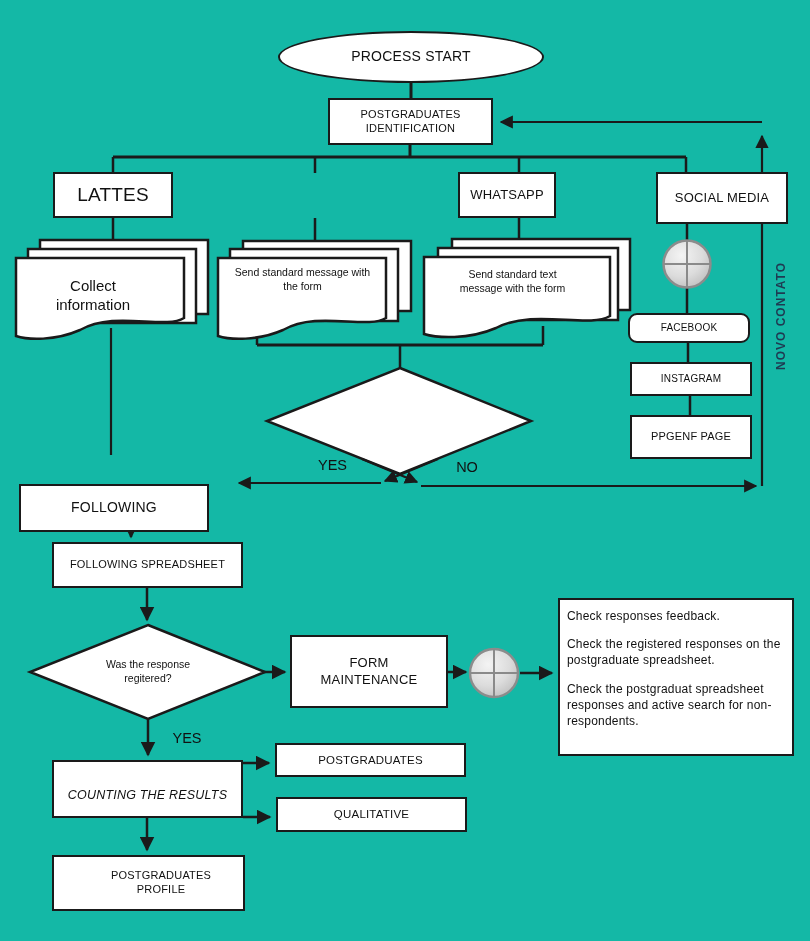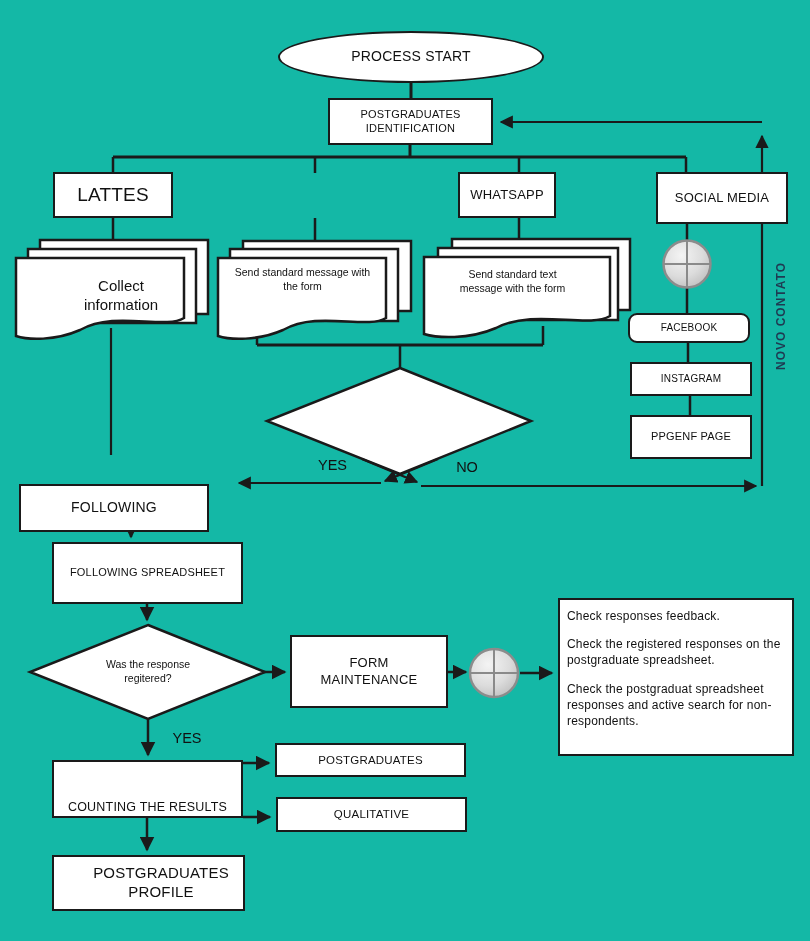--- a/index.html
+++ b/index.html
@@ -124,21 +124,21 @@
   <div class="node" style="left:53px;top:172px;width:120px;height:46px;font-size:19px;">
     <span>LATTES</span>
   </div>
   <div class="node" style="left:458px;top:172px;width:98px;height:46px;font-size:13px;">
     <span>WHATSAPP</span>
   </div>
   <div class="node" style="left:620px;top:172px;width:132px;height:52px;font-size:13px;margin-left:36px;">
     <span>SOCIAL MEDIA</span>
   </div>
 
-  <div class="txt" style="left:18px;top:266px;width:150px;height:58px;font-size:15px;padding-left:28px;">
+  <div class="txt" style="left:18px;top:266px;width:150px;height:58px;font-size:15px;">
     <span style="max-width:120px;">Collect information</span>
   </div>
   <div class="txt" style="left:225px;top:260px;width:155px;height:40px;font-size:10.5px;">
     <span style="max-width:140px;">Send standard message with the form</span>
   </div>
   <div class="txt" style="left:430px;top:262px;width:165px;height:40px;font-size:10.5px;">
     <span style="max-width:122px;">Send standard text message with the form</span>
   </div>
 
   <div class="node" style="left:628px;top:313px;width:122px;height:30px;font-size:10px;border-radius:9px;">
@@ -152,44 +152,44 @@
   </div>
 
   <div class="vlabel" style="left:774px;top:252px;height:118px;font-size:12px;color:#1f3a52;">NOVO CONTATO</div>
 
   <div class="txt" style="left:305px;top:455px;width:55px;height:20px;font-size:14.5px;">YES</div>
   <div class="txt" style="left:442px;top:457px;width:50px;height:20px;font-size:14.5px;">NO</div>
 
   <div class="node" style="left:19px;top:455px;width:190px;height:48px;font-size:14px;margin-top:29px;">
     <span>FOLLOWING</span>
   </div>
-  <div class="node" style="left:52px;top:542px;width:191px;height:62px;font-size:11px;">
+  <div class="node" style="left:52px;top:542px;width:191px;height:46px;font-size:11px;">
     <span>FOLLOWING SPREADSHEET</span>
   </div>
 
   <div class="txt" style="left:78px;top:649px;width:140px;height:46px;font-size:10.5px;">
     <span style="max-width:115px;">Was the response regitered?</span>
   </div>
   <div class="txt" style="left:162px;top:728px;width:50px;height:20px;font-size:14.5px;">YES</div>
 
   <div class="node" style="left:290px;top:635px;width:158px;height:73px;font-size:13px;">
     <span style="max-width:110px;">FORM MAINTENANCE</span>
   </div>
   <div class="node notes" style="left:558px;top:598px;width:236px;height:158px;font-size:12px;border-width:2.5px;">
     <p>Check responses feedback.</p>
     <p>Check the registered responses on the postgraduate spreadsheet.</p>
     <p>Check the postgraduat spreadsheet responses and active search for non-respondents.</p>
   </div>
 
-  <div class="node" style="left:52px;top:760px;width:191px;height:58px;font-size:12.5px;align-items:flex-end;padding-top:14px;">
+  <div class="node" style="left:52px;top:760px;width:191px;height:58px;font-size:12.5px;align-items:center;padding-top:14px;font-style:italic;">
     <span>COUNTING THE RESULTS</span>
   </div>
   <div class="node" style="left:275px;top:743px;width:191px;height:34px;font-size:11.5px;">
     <span>POSTGRADUATES</span>
   </div>
   <div class="node" style="left:276px;top:797px;width:191px;height:35px;font-size:11.5px;">
     <span>QUALITATIVE</span>
   </div>
-  <div class="node" style="left:52px;top:855px;width:193px;height:56px;font-size:15px;padding-left:25px;">
+  <div class="node" style="left:52px;top:855px;width:193px;height:56px;font-size:11px;padding-left:25px;">
     <span style="max-width:150px;">POSTGRADUATES PROFILE</span>
   </div>
 
 </div>
 
 </body></html>

